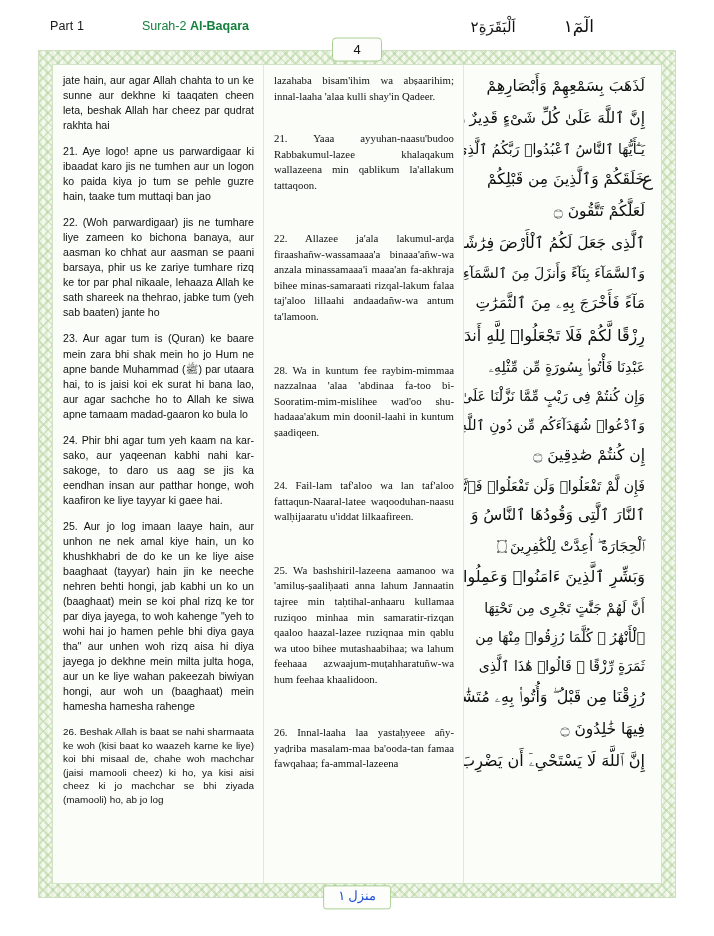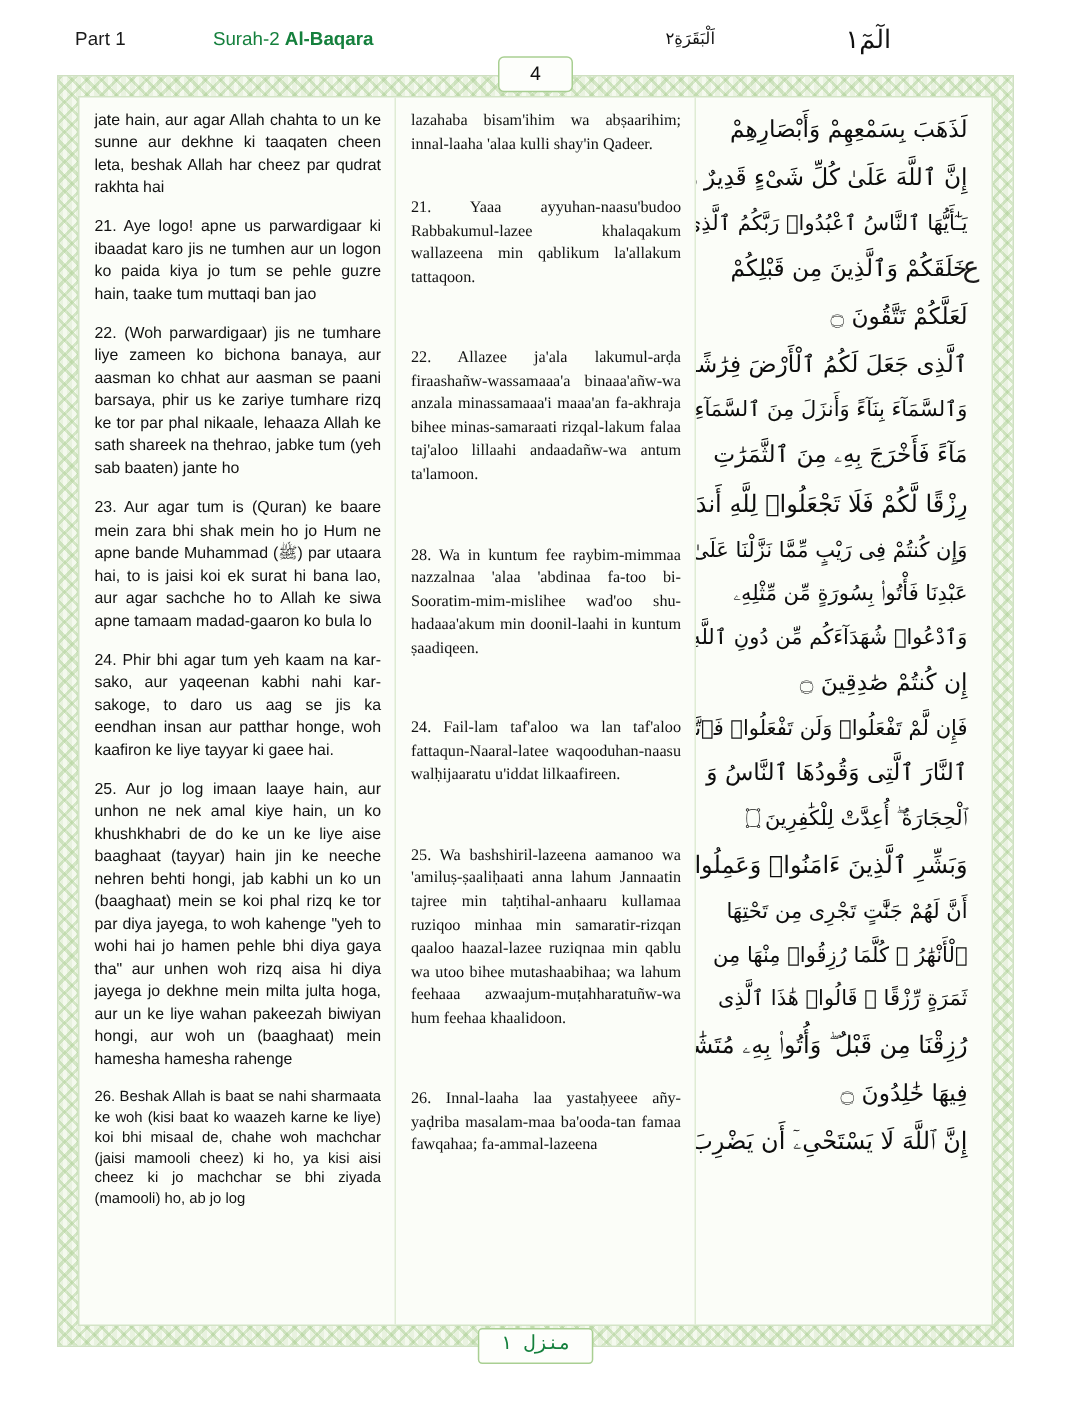--- a/index.html
+++ b/index.html
@@ -34,26 +34,26 @@
   }
   .hdr-surah {
     font-size: 12.5px;
     color: #15803d;
     margin-left: 58px;
     white-space: nowrap;
   }
   .hdr-surah b { font-weight: 700; }
   .hdr-spacer { flex: 1; }
   .hdr-ar-surah {
-    font-family: Liberation Serif, serif;
-    font-size: 11px;
-    color: #111;
-    direction: rtl;
-    white-space: nowrap;
-    margin-right: 87px;
+    font-family: Liberation Sans, sans-serif;
+    font-size: 15px;
+    color: #111;
+    direction: rtl;
+    white-space: nowrap;
+    margin-right: 48px;
     line-height: 1;
   }
   .hdr-ar-juz {
     font-family: Liberation Sans, sans-serif;
     font-size: 17px;
     color: #111;
     direction: rtl;
     white-space: nowrap;
     line-height: 1;
   }
@@ -115,23 +115,23 @@
   .manzil-chip {
     position: absolute;
     left: 50%;
     top: 898px;
     transform: translate(-50%, -52%);
     z-index: 20;
     padding: 2px 14px 4px;
     background: #fdfefb;
     border: 1px solid #a9cf92;
     border-radius: 3px;
-    font-family: Liberation Mono, monospace;
+    font-family: Liberation Serif, serif;
     font-size: 13px;
-    color: #15803d;
+    color: #1d4ed8;
     direction: rtl;
     line-height: 1.25;
   }
 
   
   .col {
     box-sizing: border-box;
     height: 100%;
     overflow: hidden;
   }
@@ -247,22 +247,22 @@
       <div class="ruku-mark">ع</div>
     <div class="ar-line">لَذَهَبَ بِسَمْعِهِمْ وَأَبْصَارِهِمْ</div>
         <div class="ar-line">إِنَّ ٱللَّهَ عَلَىٰ كُلِّ شَىْءٍ قَدِيرٌ ۝</div>
         <div class="ar-line sm">يَـٰٓأَيُّهَا ٱلنَّاسُ ٱعْبُدُوا۟ رَبَّكُمُ ٱلَّذِى</div>
         <div class="ar-line">خَلَقَكُمْ وَٱلَّذِينَ مِن قَبْلِكُمْ</div>
         <div class="ar-line">لَعَلَّكُمْ تَتَّقُونَ ۝</div>
         <div class="ar-line">ٱلَّذِى جَعَلَ لَكُمُ ٱلْأَرْضَ فِرَٰشًا</div>
         <div class="ar-line sm">وَٱلسَّمَآءَ بِنَآءً وَأَنزَلَ مِنَ ٱلسَّمَآءِ</div>
         <div class="ar-line">مَآءً فَأَخْرَجَ بِهِۦ مِنَ ٱلثَّمَرَٰتِ</div>
         <div class="ar-line xs">رِزْقًا لَّكُمْ فَلَا تَجْعَلُوا۟ لِلَّهِ أَندَادًا وَ</div>
+        <div class="ar-line sm">عَبْدِنَا فَأْتُوا۟ بِسُورَةٍ مِّن مِّثْلِهِۦ</div>
         <div class="ar-line sm">وَإِن كُنتُمْ فِى رَيْبٍ مِّمَّا نَزَّلْنَا عَلَىٰ</div>
-        <div class="ar-line sm">عَبْدِنَا فَأْتُوا۟ بِسُورَةٍ مِّن مِّثْلِهِۦ</div>
         <div class="ar-line sm">وَٱدْعُوا۟ شُهَدَآءَكُم مِّن دُونِ ٱللَّهِ</div>
         <div class="ar-line">إِن كُنتُمْ صَٰدِقِينَ ۝</div>
         <div class="ar-line sm">فَإِن لَّمْ تَفْعَلُوا۟ وَلَن تَفْعَلُوا۟ فَٱتَّقُوا۟</div>
         <div class="ar-line">ٱلنَّارَ ٱلَّتِى وَقُودُهَا ٱلنَّاسُ وَ</div>
         <div class="ar-line sm">ٱلْحِجَارَةُ ۖ أُعِدَّتْ لِلْكَٰفِرِينَ ۝</div>
         <div class="ar-line xs">وَبَشِّرِ ٱلَّذِينَ ءَامَنُوا۟ وَعَمِلُوا۟ ٱلصَّٰلِحَٰتِ</div>
         <div class="ar-line sm">أَنَّ لَهُمْ جَنَّٰتٍ تَجْرِى مِن تَحْتِهَا</div>
         <div class="ar-line sm">ٱلْأَنْهَٰرُ ۖ كُلَّمَا رُزِقُوا۟ مِنْهَا مِن</div>
         <div class="ar-line sm">ثَمَرَةٍ رِّزْقًا ۙ قَالُوا۟ هَٰذَا ٱلَّذِى</div>
         <div class="ar-line xs">رُزِقْنَا مِن قَبْلُ ۖ وَأُتُوا۟ بِهِۦ مُتَشَٰبِهًا</div>

